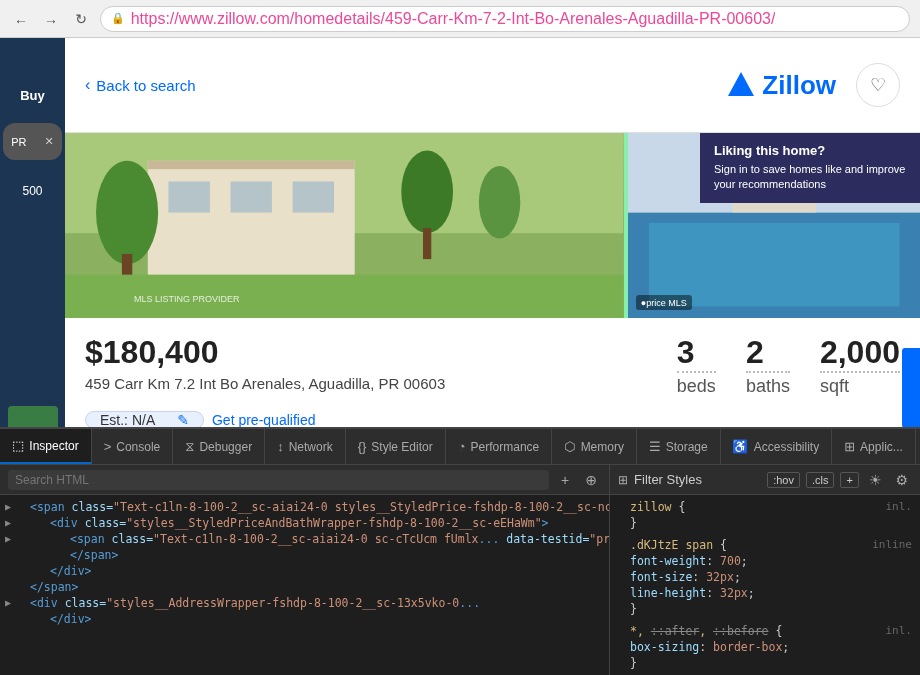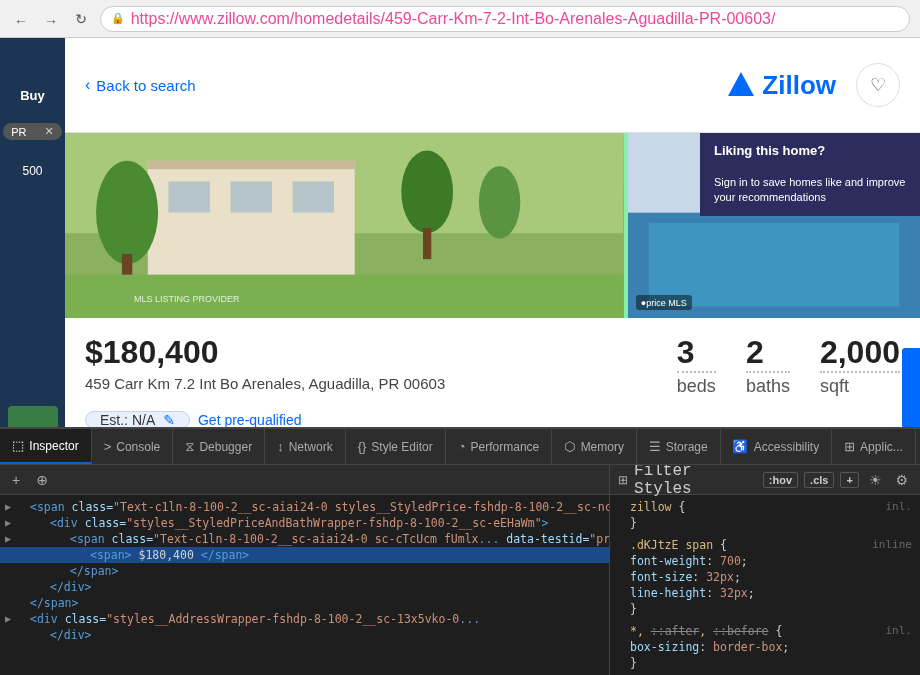--- a/index.html
+++ b/index.html
@@ -108,21 +108,21 @@
     }
     .sidebar-item-label {
       color: #fff;
       font-size: 13px;
       font-weight: 600;
     }
     .filter-pill {
       background: #555;
       color: #fff;
       border-radius: 12px;
-      padding: 2px 8px;
+      padding: 12px 8px;
       font-size: 11px;
       display: flex; align-items: center; gap: 18px;
     }
     .filter-x { cursor: pointer; color: #ccc; }
     .num-badge {
       background: #1c3553;
       color: #fff;
       font-size: 12px;
       padding: 4px 0;
     }
@@ -233,21 +233,21 @@
       align-items: center;
       gap: 8px;
     }
     .est-pill {
       background: #e8f0fe;
       border: 1px solid #c5d4f6;
       border-radius: 20px;
       padding: 0 14px;
       font-size: 14px;
       color: #333;
-      display: flex; align-items: center; gap: 8px;
+      display: flex; align-items: center; gap: 22px;
     }
     .est-edit { color: #006aff; cursor: pointer; }
     .get-prequalified {
       color: #006aff;
       font-size: 14px;
       font-weight: 400;
       cursor: pointer;
     }
     .scroll-right-btn {
       position: absolute;
@@ -365,32 +365,30 @@
       height: 30px;
       background: #2d2d2d;
       display: flex;
       align-items: center;
       padding: 0 8px;
       gap: 6px;
       border-bottom: 1px solid #444;
     }
     .styles-toolbar-label {
       color: #ccc;
-      font-size: 16px;
-      font-family: Liberation Mono, monospace;
+      font-size: 13px;
     }
     .styles-toolbar-btn {
       background: none;
       border: 1px solid #555;
       color: #ccc;
       font-size: 11px;
       padding: 1px 5px;
       cursor: pointer;
       border-radius: 2px;
-      font-weight: bold;
     }
     .styles-content {
       padding: 4px 8px;
       font-family: 'Consolas', 'Monaco', monospace;
       font-size: 11.5px;
       color: #ccc;
       overflow: hidden;
     }
     .style-block { margin-bottom: 6px; }
     .style-selector { color: #d7ba7d; }
@@ -475,21 +473,21 @@
 
         <rect x="20" y="90" width="240" height="80" fill="#40a0c8" opacity="0.7"></rect>
 
         <rect x="0" y="0" width="280" height="80" fill="#c8d8e8"></rect>
 
         <rect x="100" y="20" width="80" height="60" fill="#e0d8c8"></rect>
         <rect x="150" y="30" width="20" height="40" fill="#c87060" opacity="0.8"></rect>
       </svg>
       <div class="liking-popup">
         <div style="font-weight:700;font-size:13px;">Liking this home?</div>
-        <div style="font-size:11px;margin-top:17px;line-height:1.4;">Sign in to save homes like and improve your recommendations</div>
+        <div style="font-size:11px;margin-top:4px;line-height:1.4;">Sign in to save homes like and improve your recommendations</div>
       </div>
       <div class="second-watermark">
         <span style="font-size:9px;">●price MLS</span>
       </div>
     </div>
   </div>
 
   <div class="property-details">
     <div class="price-row">
       <div>
@@ -564,20 +562,21 @@
       <div class="devtools-tab">
         <span class="devtools-tab-icon">⊞</span>
         <span>Applic...</span>
       </div>
     </div>
 
     <div class="devtools-content">
 
       <div class="html-pane">
         <div class="html-toolbar">
+          <input class="search-html-input" type="text" placeholder="Search HTML" style="">
           <button class="toolbar-btn">+</button>
           <button class="toolbar-btn">⊕</button>
         </div>
         <div class="html-content">
 
           <div class="html-line indent-1">
             <span class="triangle">▶</span>
             <span class="tag">&lt;span</span>
             <span class="attr-name"> class=</span><span class="attr-val">"Text-c1ln-8-100-2__sc-aiai24-0 styles__StyledPrice-fshdp-8-100-2__sc-ncazb7-0 bSfDch dKJtzE"</span>
           </div>
@@ -588,25 +587,20 @@
             <span class="attr-name"> class=</span><span class="attr-val">"styles__StyledPriceAndBathWrapper-fshdp-8-100-2__sc-eEHaWm"</span><span class="tag">&gt;</span>
           </div>
 
           <div class="html-line indent-3">
             <span class="triangle">▶</span>
             <span class="tag">&lt;span</span>
             <span class="attr-name"> class=</span><span class="attr-val">"Text-c1ln-8-100-2__sc-aiai24-0 sc-cTcUcm fUmlx</span><span class="tag">...</span>
             <span class="attr-name"> data-testid=</span><span class="attr-val">"price"</span>
           </div>
 
-          <div class="html-line indent-4 selected">
-            <span class="tag">&lt;span&gt;</span>
-            <span class="content-text">$180,400</span>
-            <span class="tag">&lt;/span&gt;</span>
-          </div>
 
           <div class="html-line indent-3">
             <span class="tag">&lt;/span&gt;</span>
           </div>
 
           <div class="html-line indent-2">
             <span class="tag">&lt;/div&gt;</span>
           </div>
 
           <div class="html-line indent-1">

